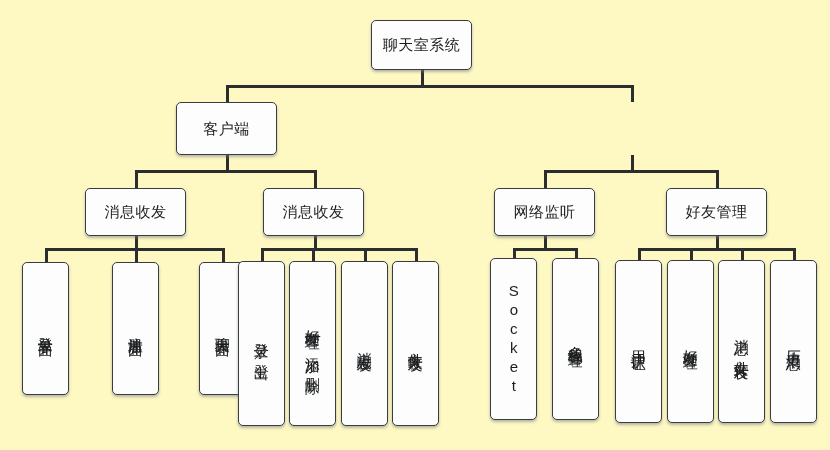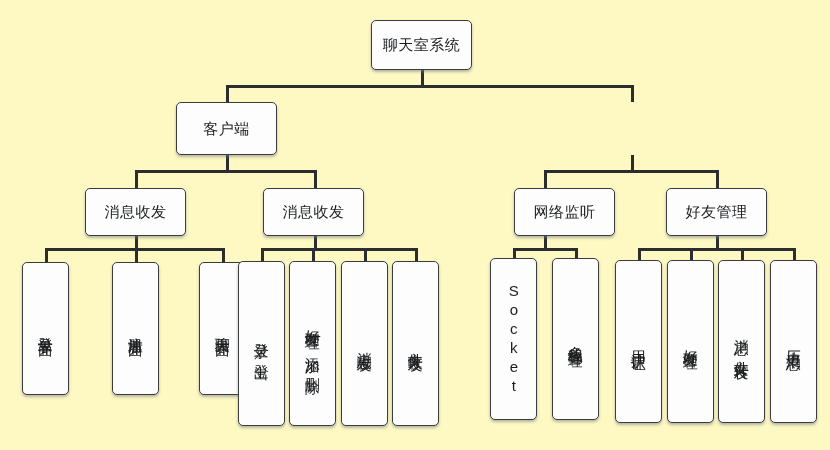--- a/index.html
+++ b/index.html
@@ -124,21 +124,21 @@
 
 
   <div class="node horiz" style="left:85px; top:188px; width:101px; height:48px;">
     <span class="lbl">消息收发</span>
   </div>
 
   <div class="node horiz" style="left:263px; top:188px; width:101px; height:48px;">
     <span class="lbl">消息收发</span>
   </div>
 
-  <div class="node horiz" style="left:494px; top:188px; width:101px; height:48px;margin-left:20px;">
+  <div class="node horiz" style="left:494px; top:188px; width:101px; height:48px;">
     <span class="lbl">网络监听</span>
   </div>
 
   <div class="node horiz" style="left:666px; top:188px; width:101px; height:48px;">
     <span class="lbl">好友管理</span>
   </div>
 
   <div class="node vert" style="left:22px; top:262px; width:47px; height:133px;">
     <span class="lbl">登录界面</span>
   </div>

